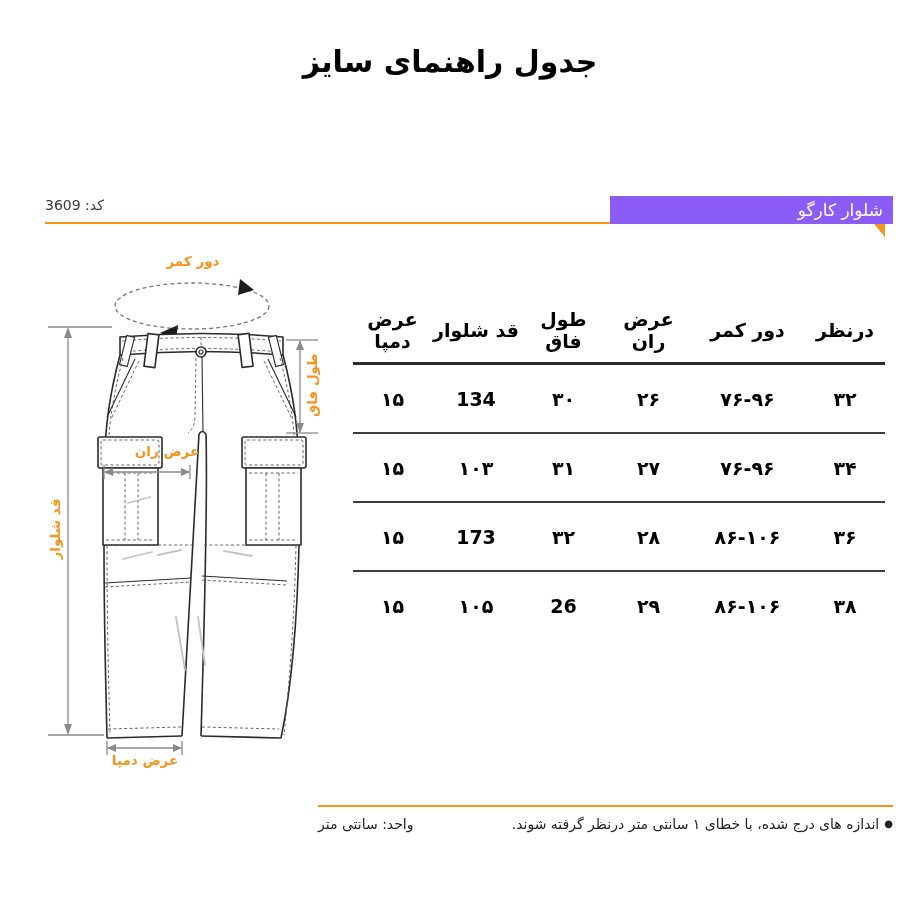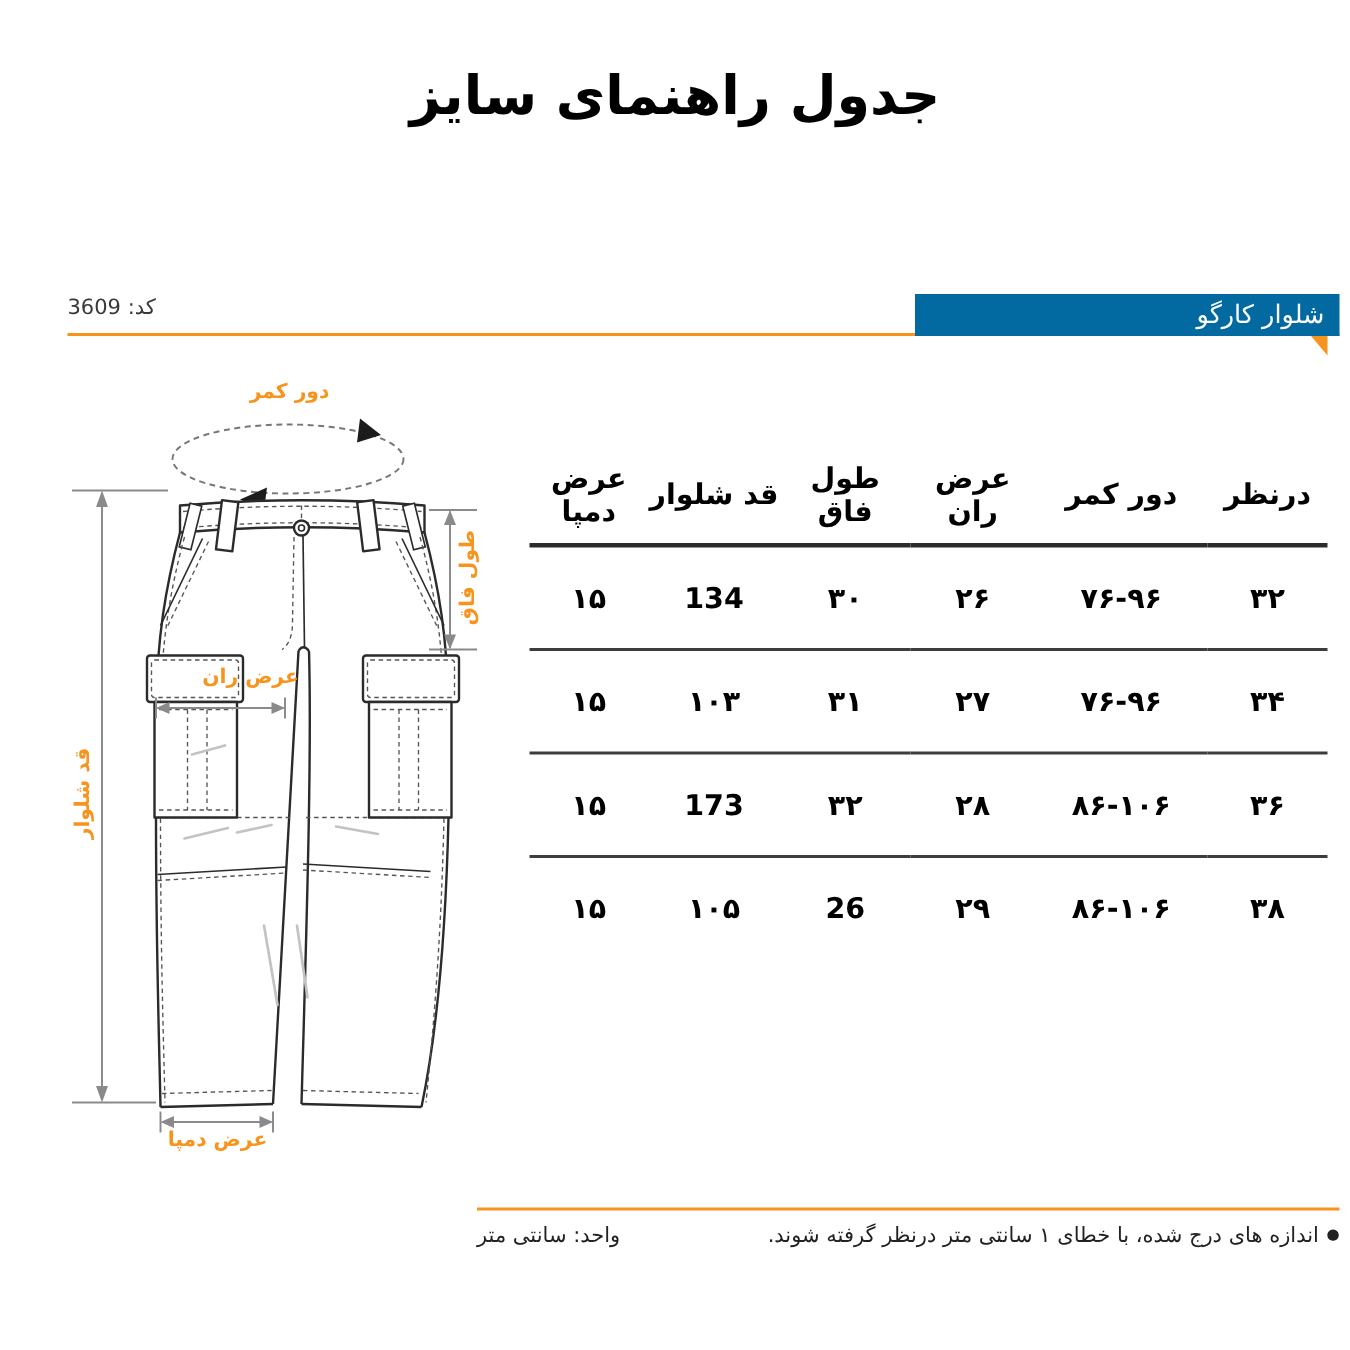--- a/index.html
+++ b/index.html
@@ -2,25 +2,25 @@
 <html lang="fa"><head>
 <meta charset="utf-8">
 <style>
   html,body{margin:0;padding:0;background:#ffffff;}
   body{width:900px;height:900px;position:relative;overflow:hidden;
        font-family:"DejaVu Sans",sans-serif;color:#111;}
   .abs{position:absolute;}
 
   
   .page-title{left:0;top:44px;width:900px;text-align:center;
-              font-size:36px;font-weight:bold;color:#000;}
+              font-size:30px;font-weight:bold;color:#000;}
 
   
   .accent-line{left:45px;top:222px;width:848px;height:2px;background:#F7941D;}
-  .product-bar{left:610px;top:196px;width:283px;height:28px;background:#0369a1;
+  .product-bar{left:610px;top:196px;width:283px;height:28px;background:#8b5cf6;
                direction:rtl;text-align:right;}
   .product-bar span{display:block;padding:0 10px;line-height:28px;
                     font-size:17px;color:#ffffff;}
   .bar-tail{left:874px;top:224px;width:0;height:0;
             border-top:13px solid #F7941D;border-left:11px solid transparent;}
   .product-code{left:45px;top:197px;direction:rtl;font-size:14px;color:#3a3a3a;}
 
   
   .size-table{left:353px;top:283px;width:532px;border-collapse:collapse;
               direction:rtl;table-layout:fixed;}

